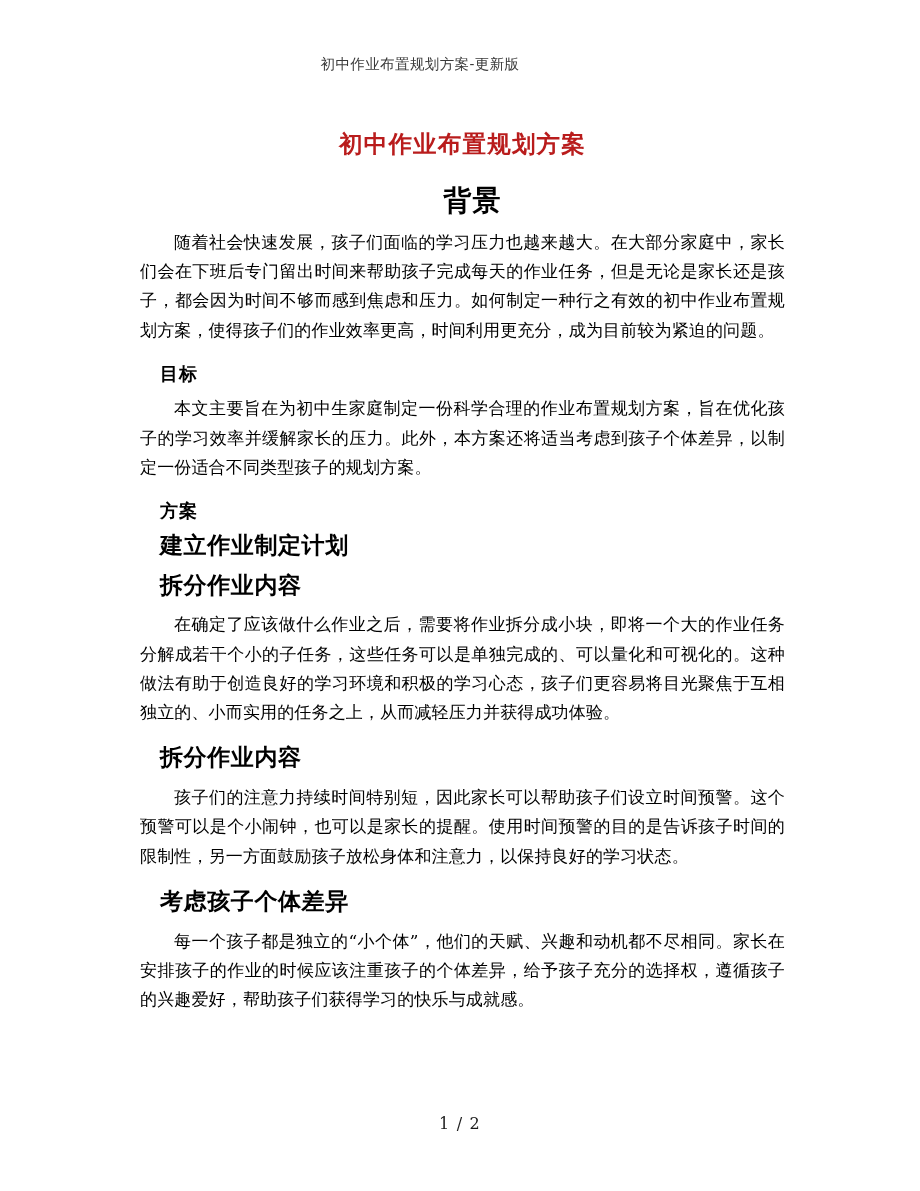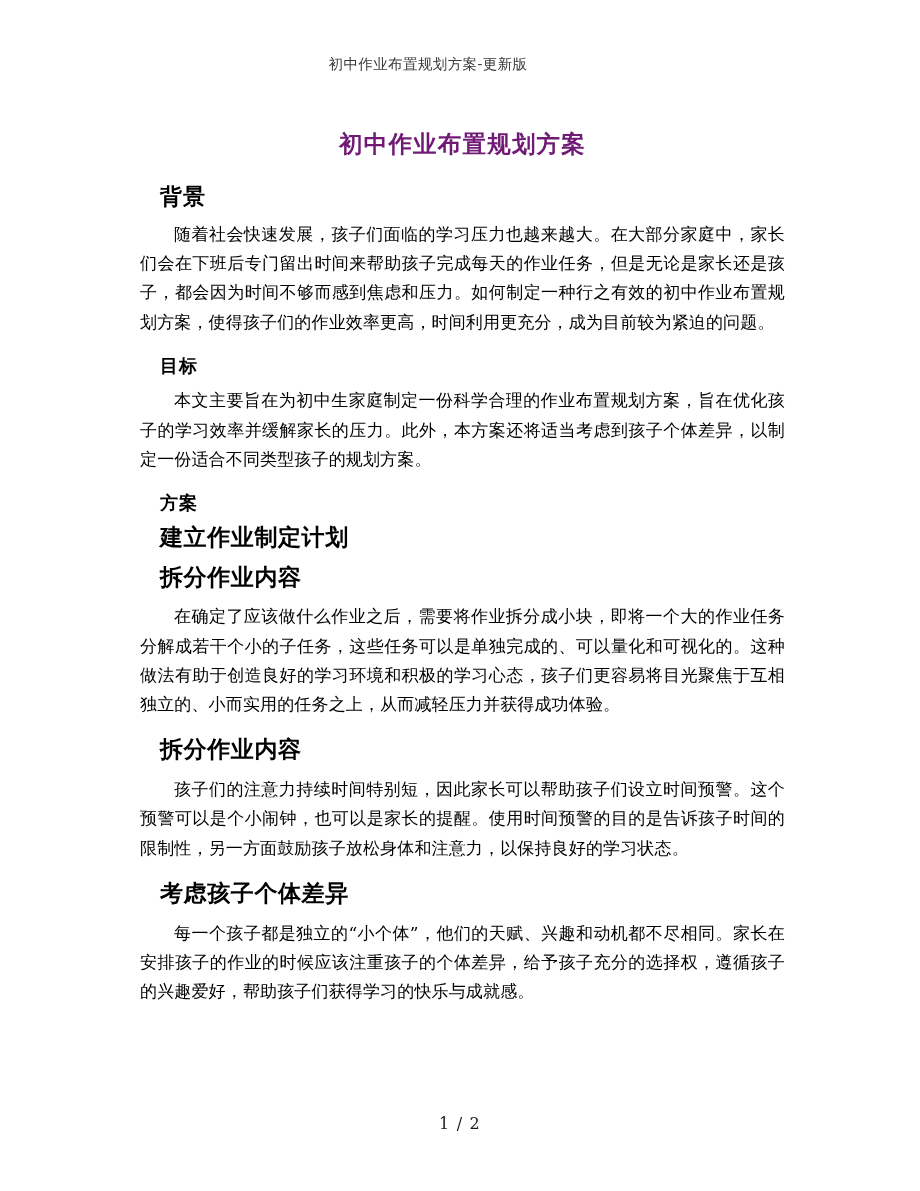--- a/index.html
+++ b/index.html
@@ -24,44 +24,44 @@
   .running-header {
     position: absolute;
     top: 55px;
     left: 0;
     width: 840px;
     text-align: center;
     font-family: "DejaVu Serif", "Liberation Serif", serif;
     font-size: 14.5px;
     color: #3a3a3a;
     letter-spacing: 0.4px;
-    margin-left: 8px;
   }
   .content {
     position: absolute;
     top: 128px;
     left: 140px;
     width: 645px;
   }
   .doc-title {
     font-family: "DejaVu Serif", "Liberation Serif", serif;
     font-weight: bold;
     font-size: 23.5px;
     text-align: center;
     letter-spacing: 1.2px;
     margin: 0 0 22px 0;
-    color: #701a75;
+    color: #b91c1c;
   }
   h2.h-serif {
     font-family: "DejaVu Serif", "Liberation Serif", serif;
     font-weight: bold;
-    font-size: 22px;
+    font-size: 28px;
     letter-spacing: 1px;
     margin: 0 0 8px 0;
     padding-left: 20px;
+    text-align: center;
   }
   h2.h-sans {
     font-family: "DejaVu Sans", "Liberation Sans", sans-serif;
     font-weight: bold;
     font-size: 18px;
     letter-spacing: 1px;
     margin: 0 0 9px 0;
     padding-left: 20px;
     line-height: 1.25;
   }

